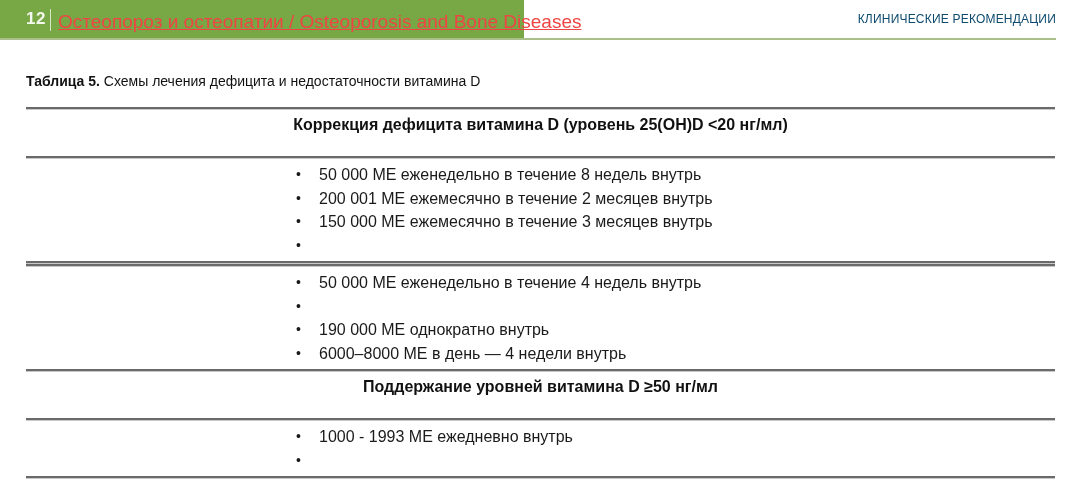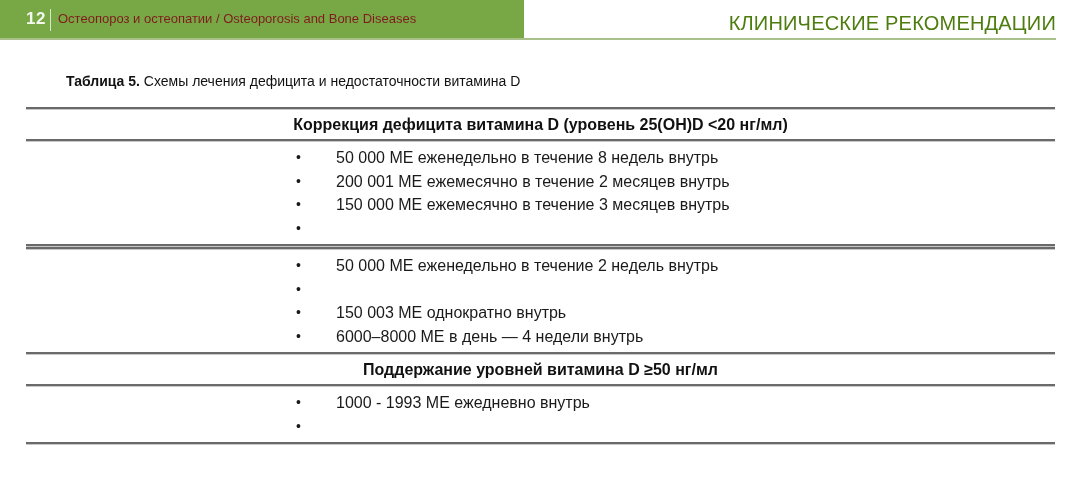--- a/index.html
+++ b/index.html
@@ -6,37 +6,37 @@
     body { width: 1074px; height: 487px; position: relative; overflow: hidden;
            font-family: "Liberation Sans", "DejaVu Sans", sans-serif; color: #1a1a1a; }
 
     .header-bar { position: absolute; left: 0; top: 0; width: 524px; height: 38px;
                   background: #78a746; }
     .header-rule { position: absolute; left: 0; top: 38px; width: 1056px; height: 2px;
                    background: #a9c08a; }
     .page-num { position: absolute; left: 26px; top: 9px; font-size: 17px; font-weight: bold;
                 color: #f4f8ee; letter-spacing: 0.5px; }
     .page-sep { position: absolute; left: 50px; top: 9px; width: 1px; height: 22px; background: #d9e7c6; }
-    .running-title { position: absolute; left: 58px; top: 11px; font-size: 13px; color: #7f1d1d;
-                     white-space: nowrap; }
-    .section-label { position: absolute; right: 18px; top: 12px; font-size: 20px; color: #4d7c0f;
+    .running-title { position: absolute; left: 58px; top: 11px; font-size: 19px; color: #ef4444;
+                     white-space: nowrap; text-decoration: underline; }
+    .section-label { position: absolute; right: 18px; top: 12px; font-size: 12px; color: #0c4a6e;
                      letter-spacing: 0.2px; white-space: nowrap; }
 
     .caption { position: absolute; left: 26px; top: 73px; font-size: 14px; color: #111; white-space: nowrap; }
-    .caption b { font-weight: bold; margin-left: 40px; }
+    .caption b { font-weight: bold; }
 
     .table { position: absolute; left: 26px; top: 107px; width: 1029px; }
     .rule { height: 2px; background: #6a6a6a; border-bottom: 1px solid #c8c8c8; }
-    .group-head { height: 29px; line-height: 29px; text-align: center; font-weight: bold;
+    .group-head { height: 46px; line-height: 29px; text-align: center; font-weight: bold;
                   font-size: 16px; color: #111; }
     .group-body { padding: 4px 0 4px 0; }
     .item { height: 23.5px; line-height: 23.5px; font-size: 16px; color: #1a1a1a;
             padding-left: 266px; position: relative; white-space: nowrap; }
     .bullet { position: absolute; left: 270px; top: 0; font-size: 14px; }
-    .item-text { margin-left: 44px; }
+    .item-text { margin-left: 27px; }
   </style>
 </head>
 <body>
 
 <div class="header-bar"></div>
 <div class="header-rule"></div>
 <span class="page-num">12</span>
 <span class="page-sep"></span>
 <span class="running-title">Остеопороз и остеопатии / Osteoporosis and Bone Diseases</span>
 <span class="section-label">КЛИНИЧЕСКИЕ РЕКОМЕНДАЦИИ</span>
@@ -53,23 +53,23 @@
   <div class="group-body">
     <div class="item"><span class="bullet">•</span><span class="item-text">50 000 МЕ еженедельно в течение 8 недель внутрь</span></div>
     <div class="item"><span class="bullet">•</span><span class="item-text">200 001 МЕ ежемесячно в течение 2 месяцев внутрь</span></div>
     <div class="item"><span class="bullet">•</span><span class="item-text">150 000 МЕ ежемесячно в течение 3 месяцев внутрь</span></div>
     <div class="item"><span class="bullet">•</span></div>
   </div>
 
   <div class="rule"></div>
   <div class="rule"></div>
   <div class="group-body">
-    <div class="item"><span class="bullet">•</span><span class="item-text">50 000 МЕ еженедельно в течение 2 недель внутрь</span></div>
+    <div class="item"><span class="bullet">•</span><span class="item-text">50 000 МЕ еженедельно в течение 4 недель внутрь</span></div>
     <div class="item"><span class="bullet">•</span></div>
-    <div class="item"><span class="bullet">•</span><span class="item-text">150 003 МЕ однократно внутрь</span></div>
+    <div class="item"><span class="bullet">•</span><span class="item-text">190 000 МЕ однократно внутрь</span></div>
     <div class="item"><span class="bullet">•</span><span class="item-text">6000–8000 МЕ в день — 4 недели внутрь</span></div>
   </div>
 
   <div class="rule"></div>
   <div class="group-head">Поддержание уровней витамина D ≥50 нг/мл</div>
   <div class="rule"></div>
   <div class="group-body">
     <div class="item"><span class="bullet">•</span><span class="item-text">1000 - 1993 МЕ ежедневно внутрь</span></div>
     <div class="item"><span class="bullet">•</span></div>
   </div>

